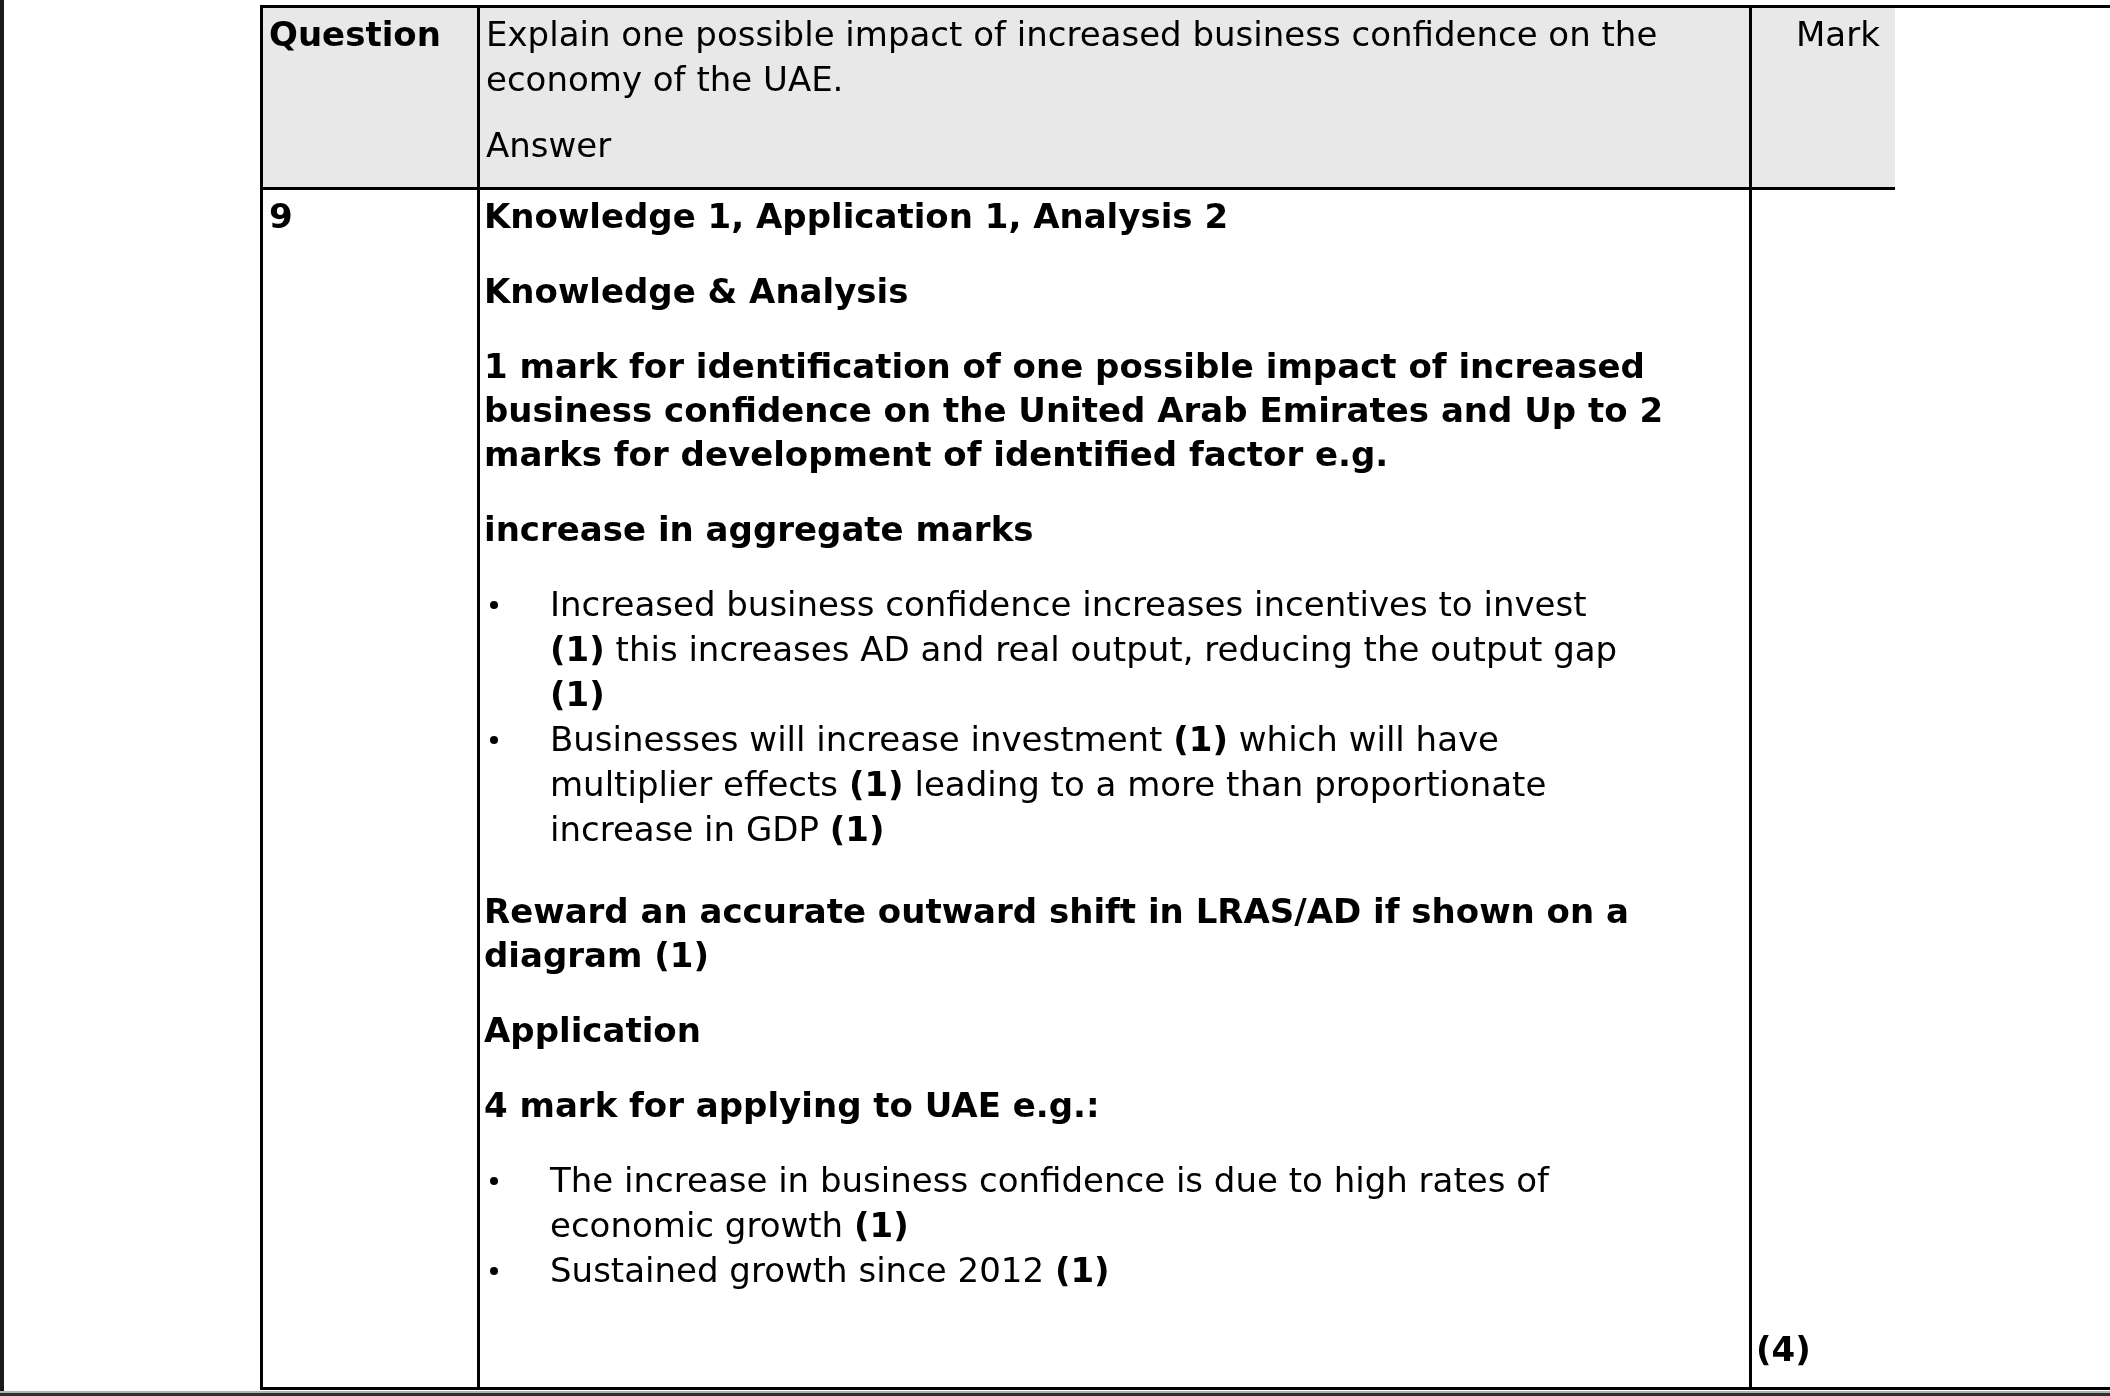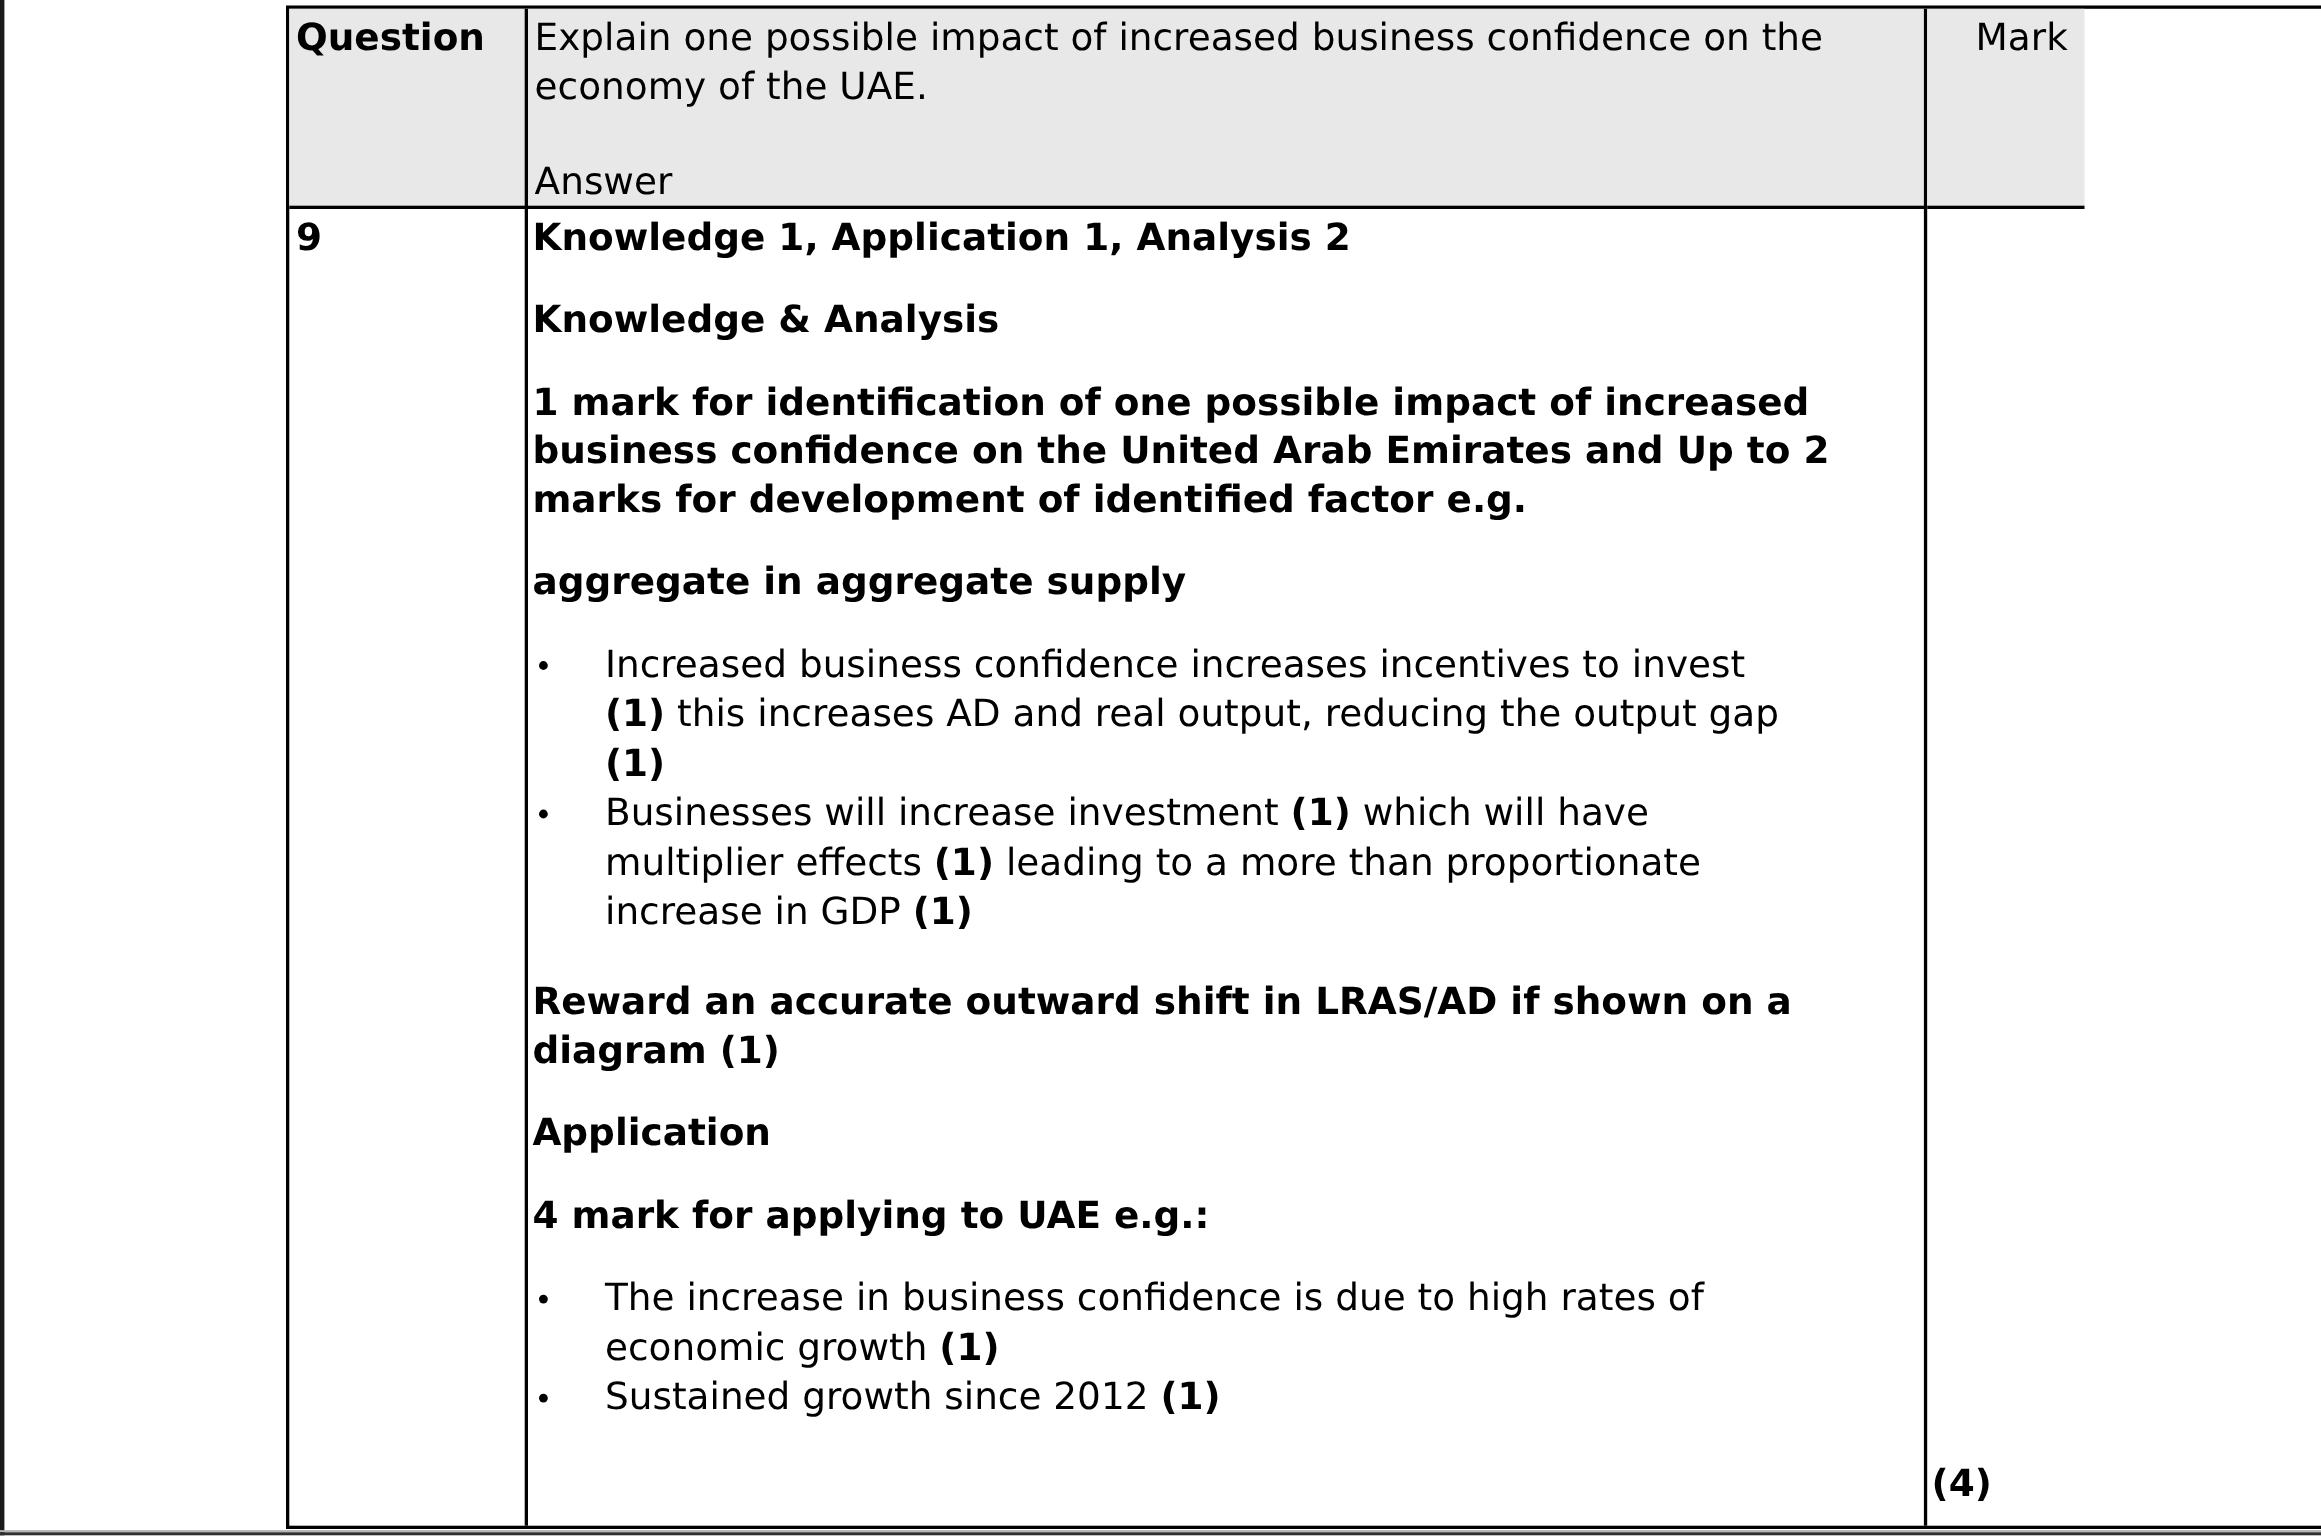--- a/index.html
+++ b/index.html
@@ -41,21 +41,21 @@
     font-size:34px;
     line-height:44px;
     overflow:hidden;
     position:relative;
   }
   .cell.last-col{border-right:none;padding-left:44px;}
   .cell.last-row{border-bottom:none;}
   .header-cell{background:#e8e8e8;}
   .q-label-cell{padding:4px 4px 0 6px;font-weight:bold;}
   .prompt-cell{padding:4px 14px 0 6px;line-height:45px;}
-  .answer-label{margin-top:41px;line-height:45px;}
+  .answer-label{margin-top:21px;line-height:45px;}
   .mark-label-cell{padding:4px 4px 0 6px;}
   .qnum-cell{padding:4px 0 0 6px;font-weight:bold;}
   .answer-cell{padding:4px 8px 0 4px;}
   .answer-cell p{margin:0 0 31px 0;line-height:44px;font-weight:bold;}
   .answer-cell p.bold{font-weight:bold;}
   .answer-cell ul{
     list-style:none;margin:0 0 37px 0;padding:0;
   }
   .answer-cell ul.last{margin-bottom:0;}
   .answer-cell li{
@@ -85,21 +85,21 @@
   </div>
 
   <div class="cell header-cell mark-label-cell last-col">Mark</div>
 
   <div class="cell qnum-cell last-row">9</div>
 
   <div class="cell answer-cell last-row">
     <p class="bold">Knowledge 1, Application 1, Analysis 2</p>
     <p class="bold">Knowledge &amp; Analysis</p>
     <p>1 mark for identification of one possible <b>impact</b> of increased<br>business confidence on the United Arab Emirates and Up to 2<br>marks for development of identified factor e.g.</p>
-    <p>aggregate in aggregate supply</p>
+    <p>increase in aggregate marks</p>
     <ul>
       <li>Increased business confidence increases incentives to invest<br><b>(1)</b> this increases AD and real output, reducing the output gap<br><b>(1)</b></li>
       <li>Businesses will increase investment <b>(1)</b> which will have<br>multiplier effects <b>(1)</b> leading to a more than proportionate<br>increase in GDP <b>(1)</b></li>
     </ul>
     <p>Reward an accurate outward shift in LRAS/AD if shown on a<br>diagram <b>(1)</b></p>
     <p class="bold">Application</p>
     <p>4 mark for applying to UAE e.g.:</p>
     <ul class="last">
       <li>The increase in business confidence is due to high rates of<br>economic growth <b>(1)</b></li>
       <li>Sustained growth since 2012 <b>(1)</b></li>

